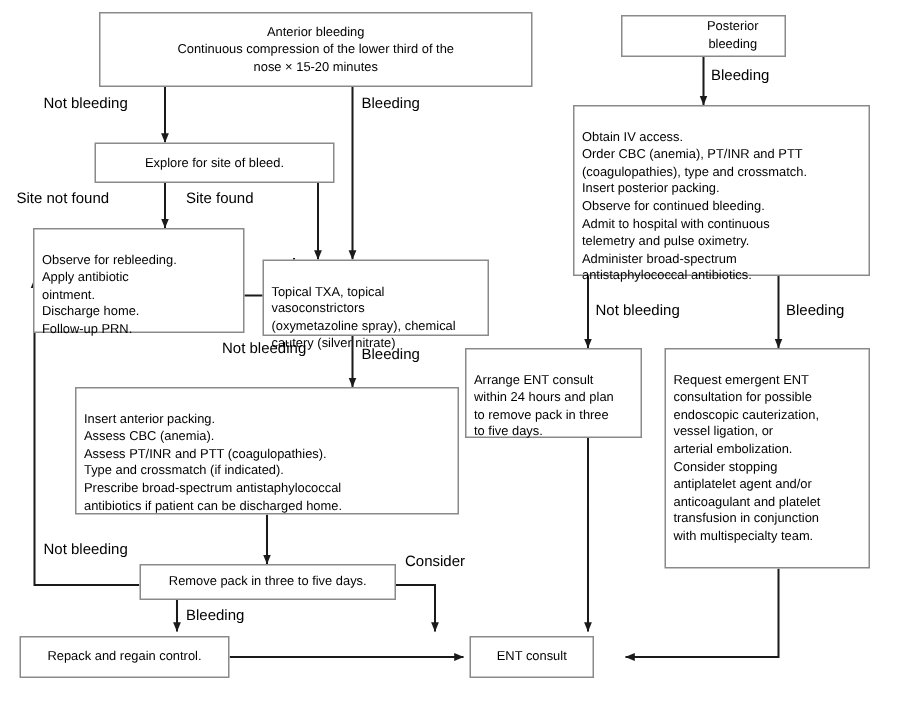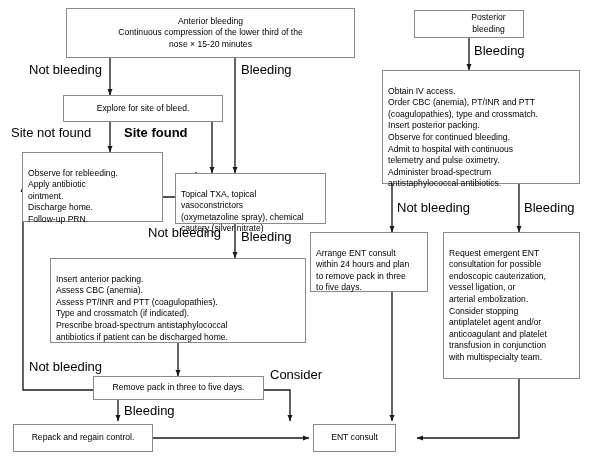--- a/index.html
+++ b/index.html
@@ -20,21 +20,21 @@
     line-height:11.6px;
     padding:3px 5px;
     white-space:pre-line;
     z-index:3;
   }
   .node.center{ text-align:center; }
   .node.mid{ display:flex; align-items:center; }
   .node.mid > span{ width:100%; }
   .lbl{
     position:absolute;
-    font-size:13px;
+    font-size:10px;
     line-height:10px;
     color:#000;
     white-space:nowrap;
     z-index:4;
     background:transparent;
   }
   svg#wires{
     position:absolute;
     left:0;top:0;
     width:600px;height:475px;
@@ -166,21 +166,21 @@
     <span>Remove pack in three to five days.</span>
   </div>
 
   <div class="node center mid" style="left:313px;top:424px;width:83px;height:28px;">
     <span>ENT consult</span>
   </div>
 
   <div class="lbl" style="left:29px;top:65px;">Not bleeding</div>
   <div class="lbl" style="left:241px;top:65px;">Bleeding</div>
   <div class="lbl" style="left:11px;top:128px;">Site not found</div>
-  <div class="lbl" style="left:124px;top:128px;font-weight:bold;">Site found</div>
+  <div class="lbl" style="left:124px;top:128px;">Site found</div>
   <div class="lbl" style="left:148px;top:228px;">Not bleeding</div>
   <div class="lbl" style="left:241px;top:232px;">Bleeding</div>
   <div class="lbl" style="left:474px;top:46px;">Bleeding</div>
   <div class="lbl" style="left:397px;top:203px;">Not bleeding</div>
   <div class="lbl" style="left:524px;top:203px;">Bleeding</div>
   <div class="lbl" style="left:29px;top:362px;">Not bleeding</div>
   <div class="lbl" style="left:124px;top:406px;">Bleeding</div>
   <div class="lbl" style="left:270px;top:370px;">Consider</div>
 
 </div>

